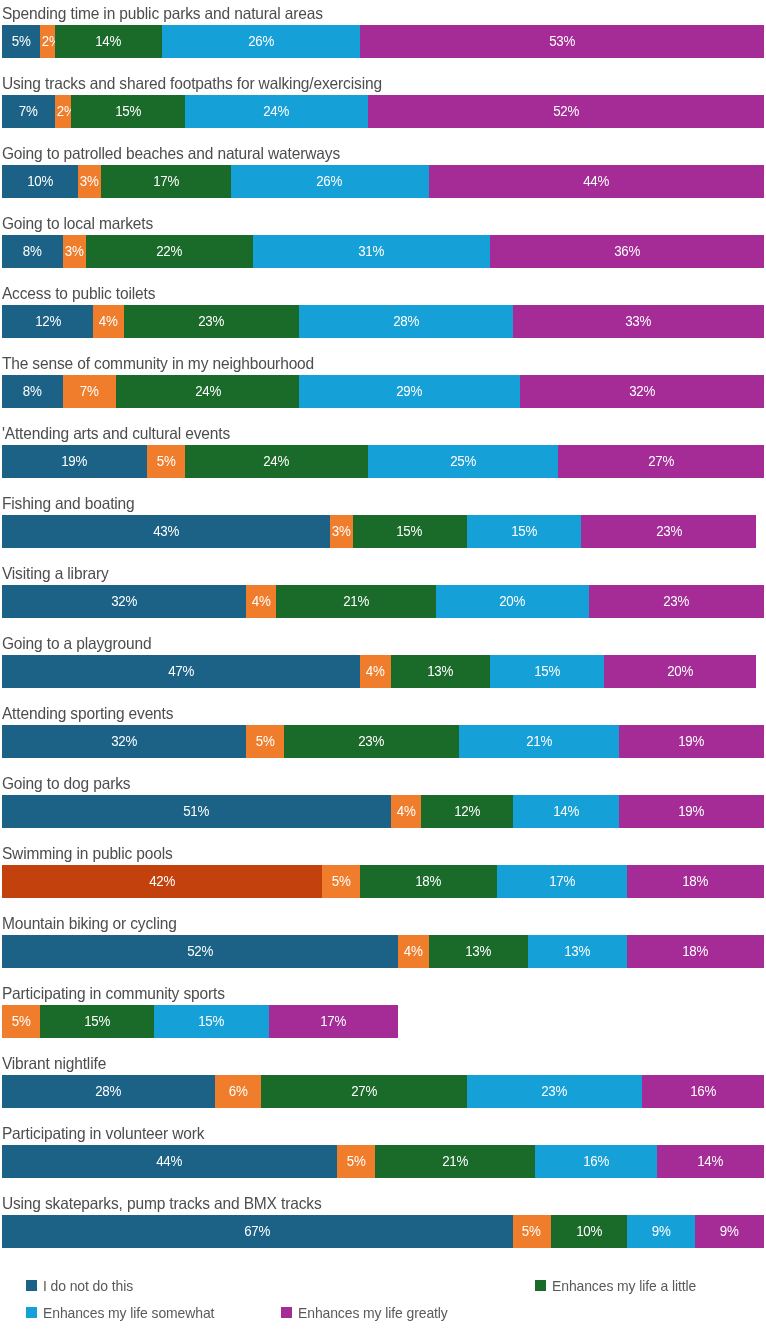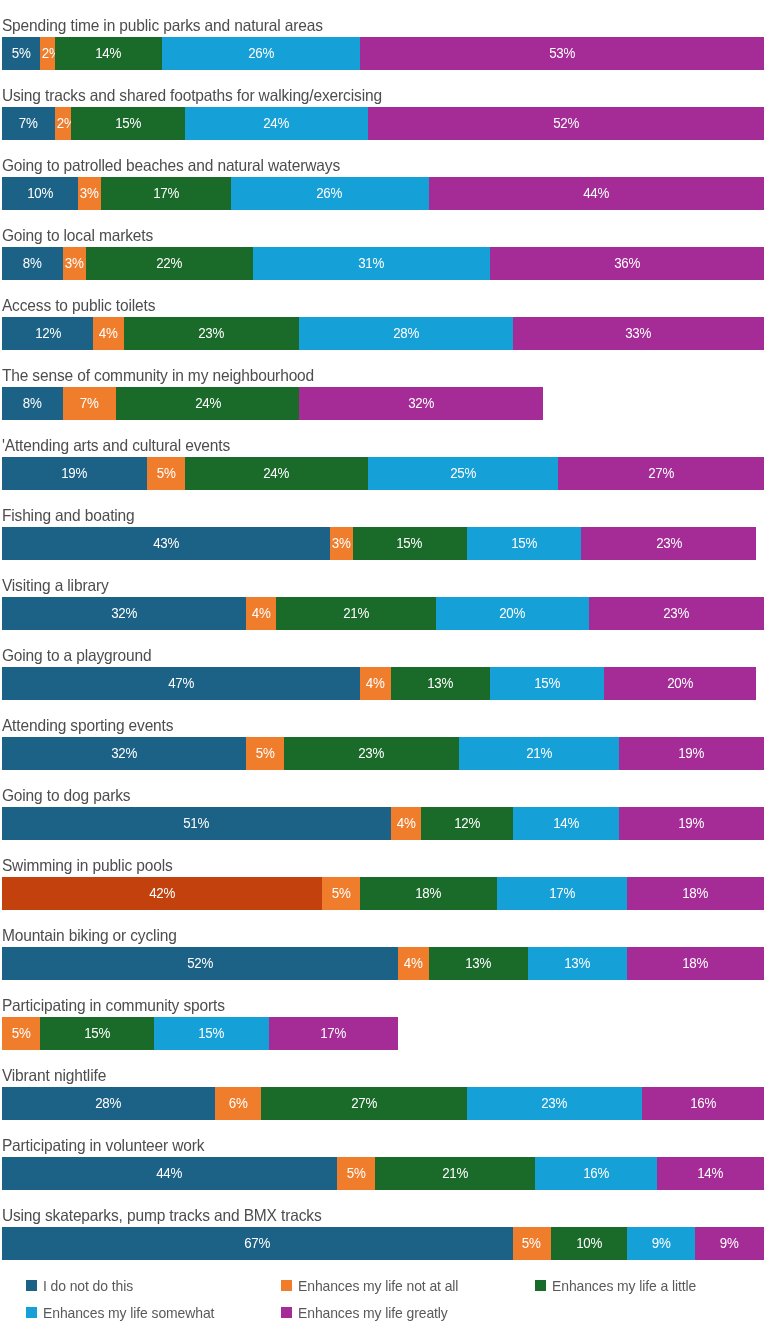--- a/index.html
+++ b/index.html
@@ -18,21 +18,21 @@
     position: relative;
     width: 766px;
     height: 1330px;
     box-sizing: border-box;
     padding: 0;
   }
 
   .bars-area {
     position: relative;
     width: 766px;
-    padding-top: 14px;
+    padding-top: 2px;
   }
 
   .bar-row {
     position: relative;
     width: 766px;
     height: 70px;
     box-sizing: border-box;
   }
 
   .row-label {
@@ -230,20 +230,23 @@
         <div class="bar-track">
           <div class="seg" title="I do not do this: 8%" style="width: 8%; background: rgb(27, 98, 134);">
             <span class="seg-label">8%</span>
           </div>
           <div class="seg" title="Enhances my life not at all: 7%" style="width: 7%; background: rgb(239, 125, 43);">
             <span class="seg-label">7%</span>
           </div>
           <div class="seg" title="Enhances my life a little: 24%" style="width: 24%; background: rgb(26, 106, 42);">
             <span class="seg-label">24%</span>
           </div>
+          <div class="seg" title="Enhances my life somewhat: 29%" style="width: 29%; background: rgb(22, 160, 216);">
+            <span class="seg-label">29%</span>
+          </div>
           <div class="seg" title="Enhances my life greatly: 32%" style="width: 32%; background: rgb(165, 43, 151);">
             <span class="seg-label">32%</span>
           </div>
         </div>
       </div>
       <div class="bar-row">
         <div class="row-label">'Attending arts and cultural events</div>
         <div class="bar-track">
           <div class="seg" title="I do not do this: 19%" style="width: 19%; background: rgb(27, 98, 134);">
             <span class="seg-label">19%</span>
@@ -480,24 +483,20 @@
         </div>
       </div>
     </div>
 
   <div class="legend" id="legend">
       <div class="legend-row" style="position: relative;">
         <div class="legend-item" style="margin-left: 0px;">
           <span class="legend-swatch" style="background: rgb(27, 98, 134);"></span>
           <span class="legend-text">I do not do this</span>
         </div>
-        <div class="legend-item" style="margin-left: 0px; position: absolute; left: 255px;">
-          <span class="legend-swatch" style="background: rgb(239, 125, 43);"></span>
-          <span class="legend-text">Enhances my life not at all</span>
-        </div>
         <div class="legend-item" style="margin-left: 0px; position: absolute; left: 509px;">
           <span class="legend-swatch" style="background: rgb(26, 106, 42);"></span>
           <span class="legend-text">Enhances my life a little</span>
         </div>
       </div>
       <div class="legend-row" style="position: relative;">
         <div class="legend-item" style="margin-left: 0px; position: absolute; left: 255px;">
           <span class="legend-swatch" style="background: rgb(165, 43, 151);"></span>
           <span class="legend-text">Enhances my life greatly</span>
         </div>

